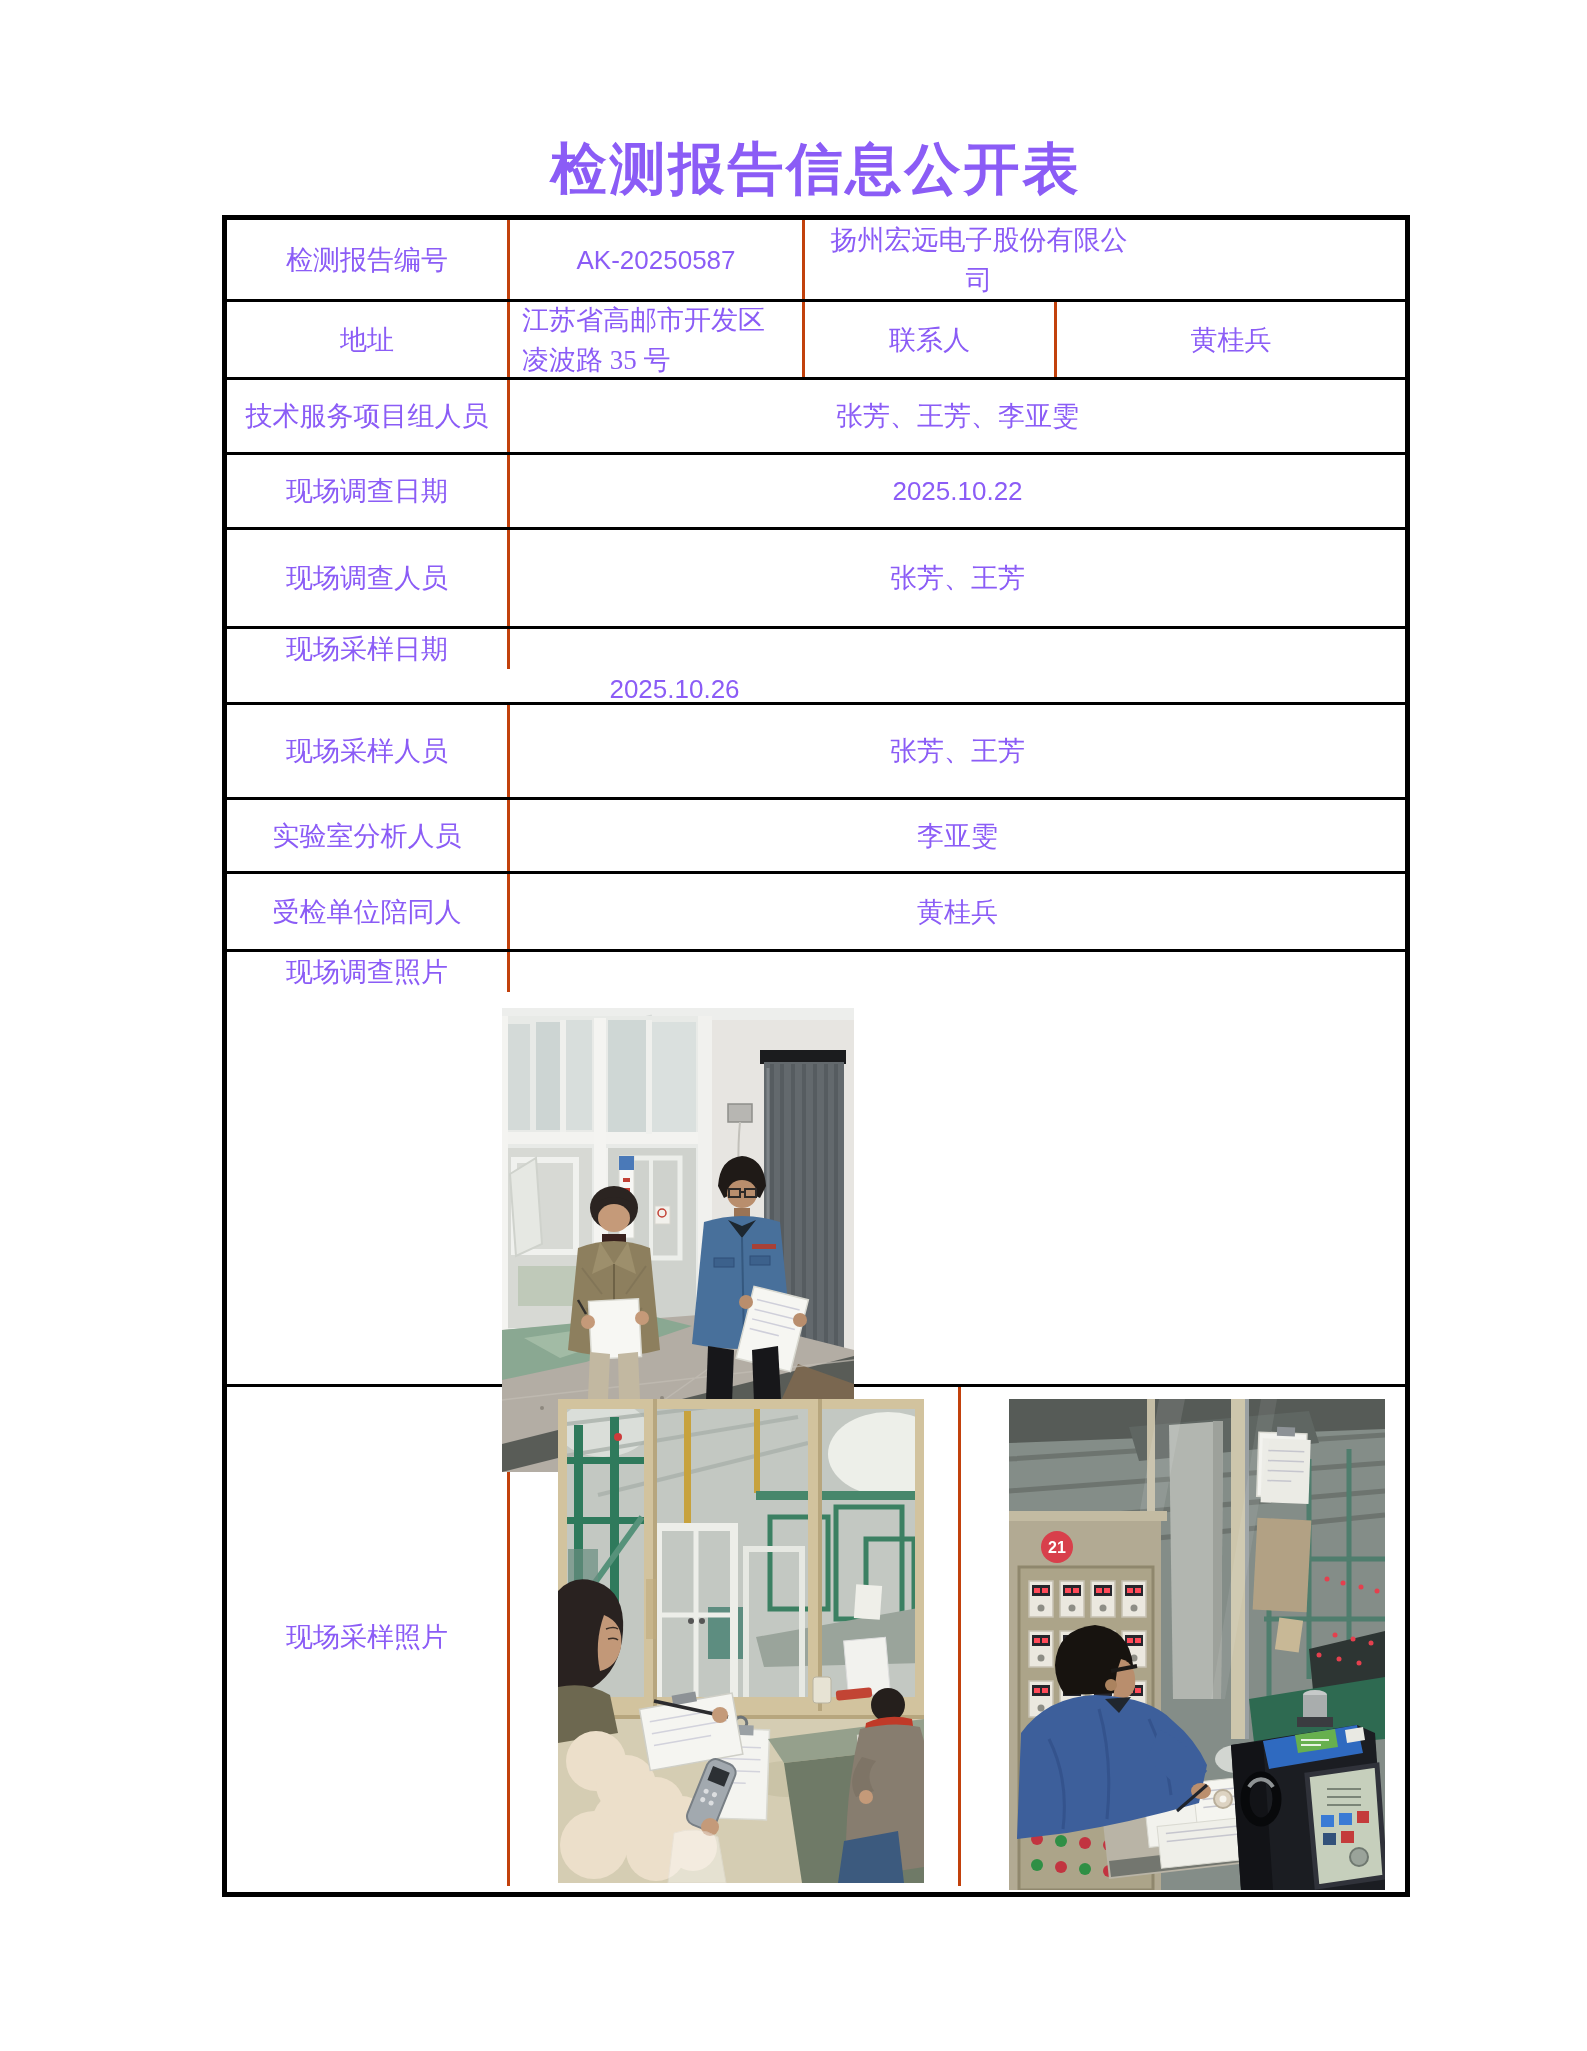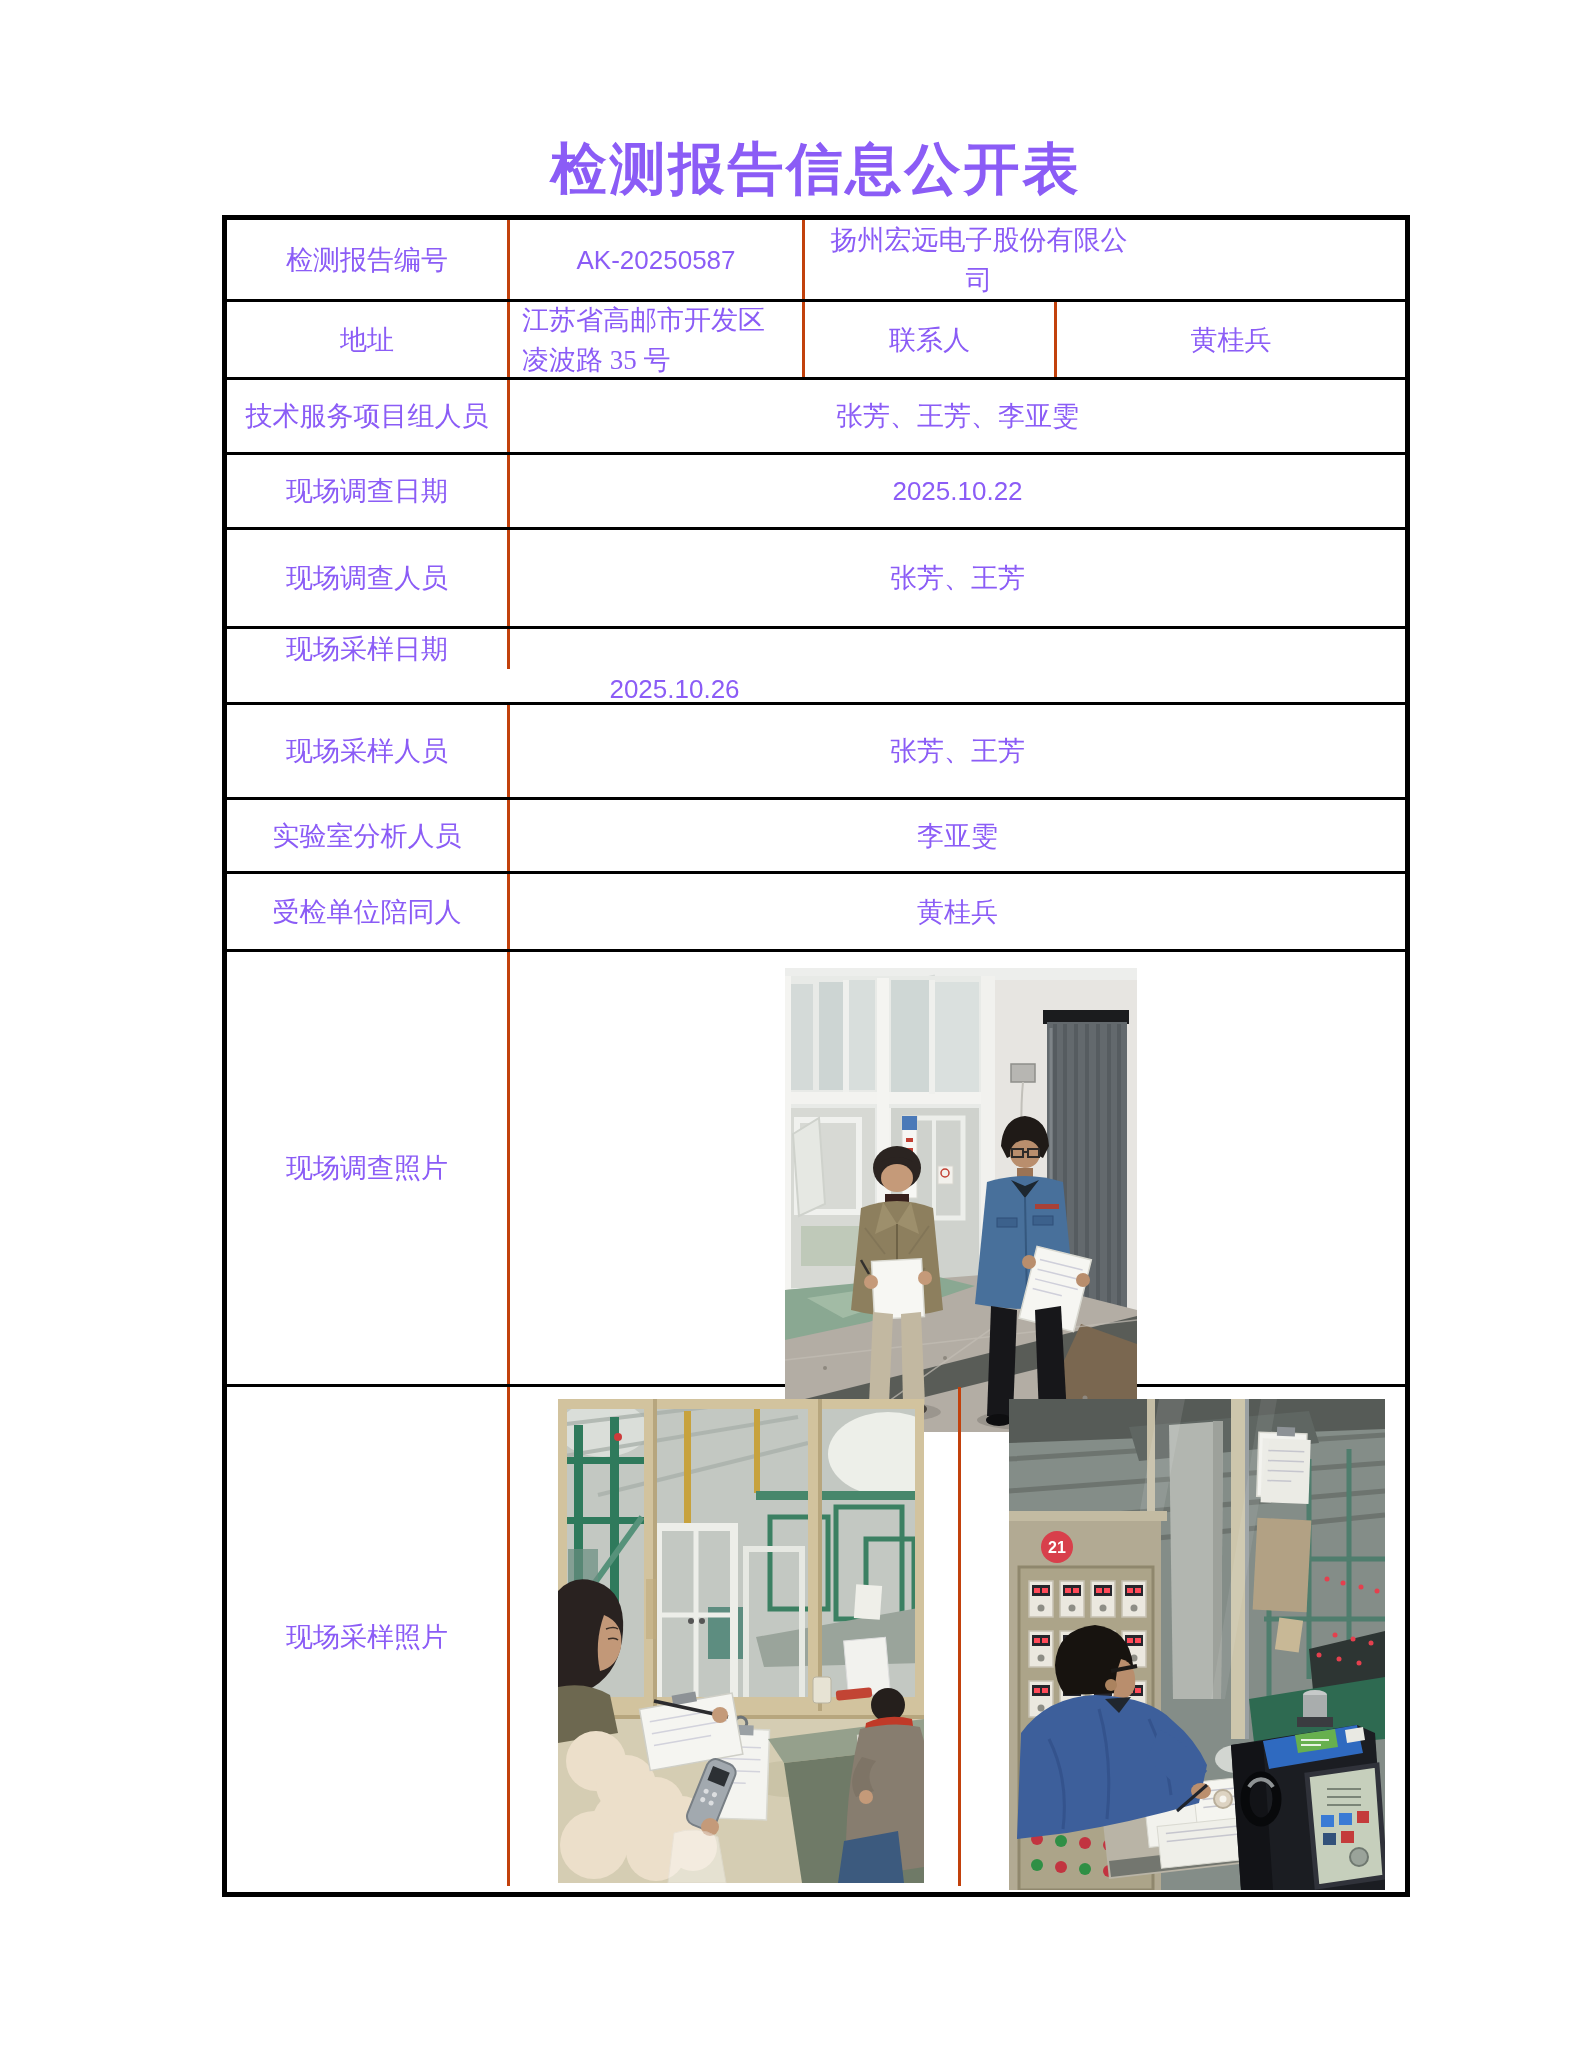--- a/index.html
+++ b/index.html
@@ -11,21 +11,21 @@
         border:5px solid #000;box-sizing:border-box;background:#fff;}
   .tr{display:flex;border-bottom:3px solid #000;box-sizing:border-box;}
   .tr:last-child{border-bottom:none;}
   .td{box-sizing:border-box;border-right:3px solid #c2410c;display:flex;align-items:center;
       justify-content:center;text-align:center;font-size:27px;line-height:40px;overflow:visible;}
   .td:last-child{border-right:none;}
   .w-c1{width:283px;} .w-c2{width:295px;} .w-c3{width:252px;} .w-c4{width:348px;padding:8px 24px;}
   .w-span{width:895px;} .w-p1{width:451px;} .w-p2{width:444px;}
   .rh1{height:82px;} .rh2{height:78px;} .rh3{height:75px;} .rh4{height:75px;} .rh5{height:99px;}
   .rh6{height:76px;flex-direction:column;} .rh7{height:95px;} .rh8{height:74px;} .rh9{height:78px;}
-  .rhp1{height:435px;} .rhp2{height:499px;}
+  .rhp1{height:435px;flex-direction:column;} .rhp2{height:499px;}
   .sans{font-family:"Liberation Sans","DejaVu Sans",sans-serif;font-size:26px;}
   .addr{justify-content:flex-start;text-align:left;padding:16px 12px;}
   .photo-cell{position:relative;}
   .photo{position:absolute;display:block;}
 </style>
 </head>
 <body>
 
 <div class="page">
 

